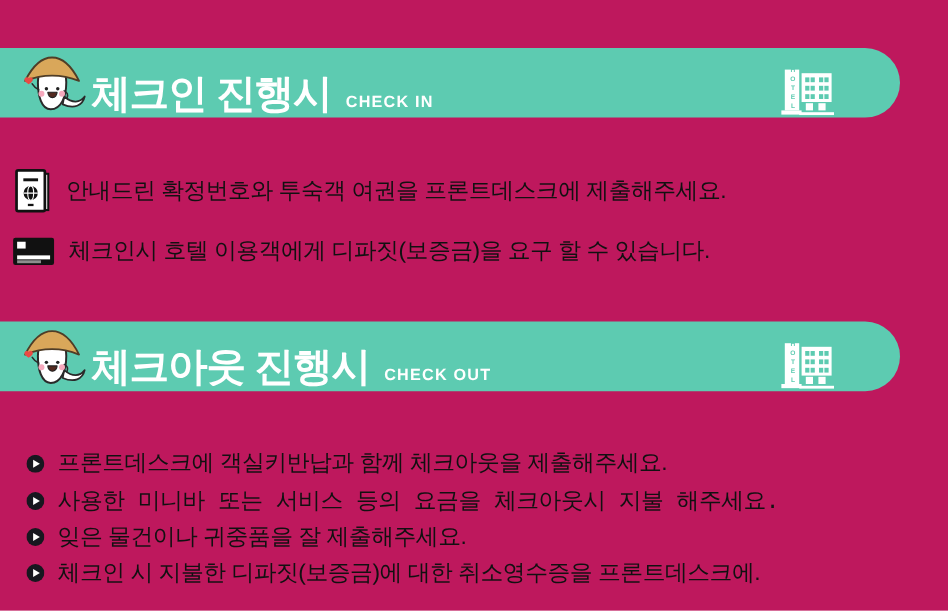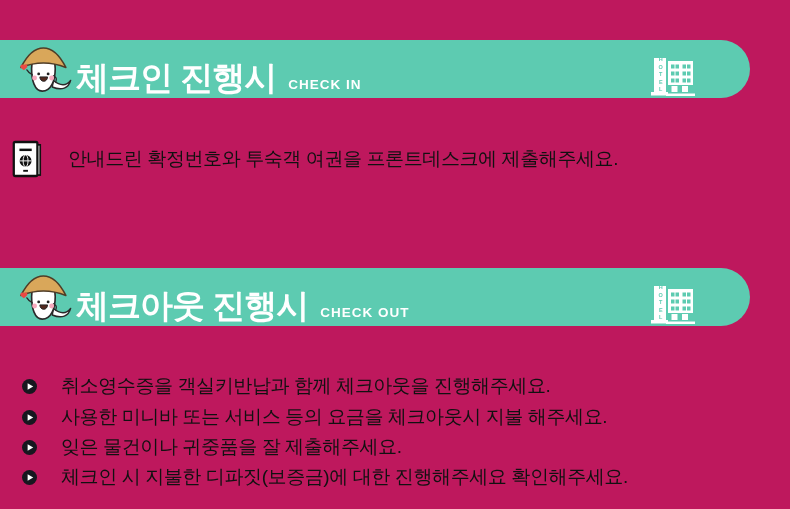--- a/index.html
+++ b/index.html
@@ -52,30 +52,30 @@
   .hotel-sign{
     position:absolute;left:3px;top:4px;width:12px;height:32px;
     display:flex;align-items:center;justify-content:center;
     writing-mode:vertical-lr;text-orientation:upright;
     font-size:5.5px;font-weight:bold;color:var(--green);
     letter-spacing:1.5px;line-height:1;
   }
   
   .info-row{
     position:absolute;
-    display:flex;align-items:center;gap:24px;
+    display:flex;align-items:center;gap:11px;
   }
   .row-text{
     font-size:19px;font-weight:500;color:var(--ink);
     letter-spacing:-0.4px;white-space:nowrap;
   }
   .ci-row-1{left:10px;top:139px;height:40px;}
   .ci-row-2{left:10px;top:194px;height:30px;}
   .co-row-1{left:22px;top:375px;height:22px;}
-  .co-row-2{left:22px;top:406px;height:22px;}
+  .co-row-2{left:22px;top:406px;height:22px;font-family:Liberation Mono, monospace;}
   .co-row-3{left:22px;top:436px;height:22px;}
   .co-row-4{left:22px;top:466px;height:22px;}
   .row-icon{flex:0 0 auto;display:block;}
 </style>
 </head>
 <body>
 
 <div class="page">
 
   <div class="banner banner-checkin">
@@ -129,20 +129,29 @@
       <rect x="4" y="3" width="25" height="36" rx="1.5" fill="#fff" stroke="#111" stroke-width="2.4"></rect>
       <rect x="10" y="10" width="13" height="2.6" fill="#111"></rect>
       <circle cx="16.5" cy="23" r="6.3" fill="#111"></circle>
       <ellipse cx="16.5" cy="23" rx="2.6" ry="6.3" fill="none" stroke="#fff" stroke-width="1"></ellipse>
       <line x1="10.2" y1="23" x2="22.8" y2="23" stroke="#fff" stroke-width="1"></line>
       <rect x="14" y="32.5" width="5" height="2" fill="#111"></rect>
     </svg>
     <span class="row-text">안내드린 확정번호와 투숙객 여권을 프론트데스크에 제출해주세요.</span>
   </div>
 
+  <div class="info-row ci-row-2">
+    <svg class="row-icon" viewBox="0 0 38 28" width="36" height="27" aria-hidden="true">
+      <rect x="1" y="2" width="36" height="24" rx="2" fill="#111"></rect>
+      <rect x="4.5" y="5.5" width="7.5" height="6" fill="#fff"></rect>
+      <rect x="4.5" y="17.5" width="29" height="3.5" fill="#fff"></rect>
+      <rect x="4.5" y="21.8" width="21" height="2.6" fill="#8e8e8e"></rect>
+    </svg>
+    <span class="row-text">체크인시 호텔 이용객에게 디파짓(보증금)을 요구 할 수 있습니다.</span>
+  </div>
 
   <div class="banner banner-checkout">
     <svg class="mascot" viewBox="0 0 100 88" aria-hidden="true">
       <path d="M66,60 C78,70 88,69 95,60 C92,73 80,78 64,71 Z" fill="#fff" stroke="#2a2a2a" stroke-width="2.5" stroke-linejoin="round"></path>
       <path d="M29,40 C29,22 39,13 49,13 C59,13 69,22 69,40 C69,60 62,78 47,78 C34,78 29,59 29,40 Z" fill="#fff" stroke="#2a2a2a" stroke-width="2.8"></path>
       <path d="M66,52 q7,3 4,10" fill="none" stroke="#2a2a2a" stroke-width="2.2" stroke-linecap="round"></path>
       <path d="M11,38 C24,12 38,5 49,5 C60,5 74,12 87,38 C62,28 36,28 11,38 Z" fill="#D9A75A" stroke="#4f3d27" stroke-width="2.6" stroke-linejoin="round"></path>
       <circle cx="41" cy="49" r="2.4" fill="#222"></circle>
       <circle cx="57" cy="49" r="2.4" fill="#222"></circle>
       <circle cx="34" cy="56" r="4.2" fill="#F6A9BD"></circle>
@@ -180,37 +189,37 @@
       </svg>
       <div class="hotel-sign">HOTEL</div>
     </div>
   </div>
 
   <div class="info-row co-row-1">
     <svg class="row-icon" viewBox="0 0 16 16" width="15" height="15" aria-hidden="true">
       <circle cx="8" cy="8" r="8" fill="#17171F"></circle>
         <polygon points="6,4.5 12,8 6,11.5" fill="#fff"></polygon>
     </svg>
-    <span class="row-text">취소영수증을 객실키반납과 함께 체크아웃을 진행해주세요.</span>
+    <span class="row-text">프론트데스크에 객실키반납과 함께 체크아웃을 제출해주세요.</span>
   </div>
   <div class="info-row co-row-2">
     <svg class="row-icon" viewBox="0 0 16 16" width="15" height="15" aria-hidden="true">
       <circle cx="8" cy="8" r="8" fill="#17171F"></circle>
         <polygon points="6,4.5 12,8 6,11.5" fill="#fff"></polygon>
     </svg>
     <span class="row-text">사용한 미니바 또는 서비스 등의 요금을 체크아웃시 지불 해주세요.</span>
   </div>
   <div class="info-row co-row-3">
     <svg class="row-icon" viewBox="0 0 16 16" width="15" height="15" aria-hidden="true">
       <circle cx="8" cy="8" r="8" fill="#17171F"></circle>
         <polygon points="6,4.5 12,8 6,11.5" fill="#fff"></polygon>
     </svg>
     <span class="row-text">잊은 물건이나 귀중품을 잘 제출해주세요.</span>
   </div>
   <div class="info-row co-row-4">
     <svg class="row-icon" viewBox="0 0 16 16" width="15" height="15" aria-hidden="true">
       <circle cx="8" cy="8" r="8" fill="#17171F"></circle>
         <polygon points="6,4.5 12,8 6,11.5" fill="#fff"></polygon>
     </svg>
-    <span class="row-text">체크인 시 지불한 디파짓(보증금)에 대한 진행해주세요 확인해주세요.</span>
+    <span class="row-text">체크인 시 지불한 디파짓(보증금)에 대한 취소영수증을 프론트데스크에.</span>
   </div>
 
 </div>
 
 </body></html>

